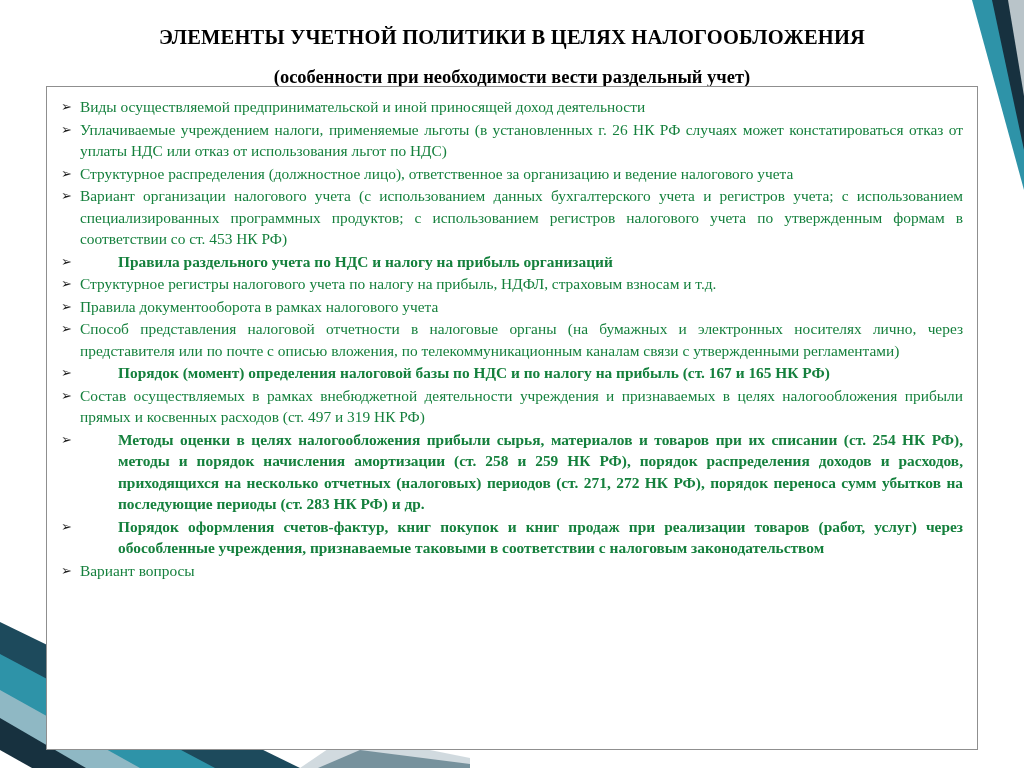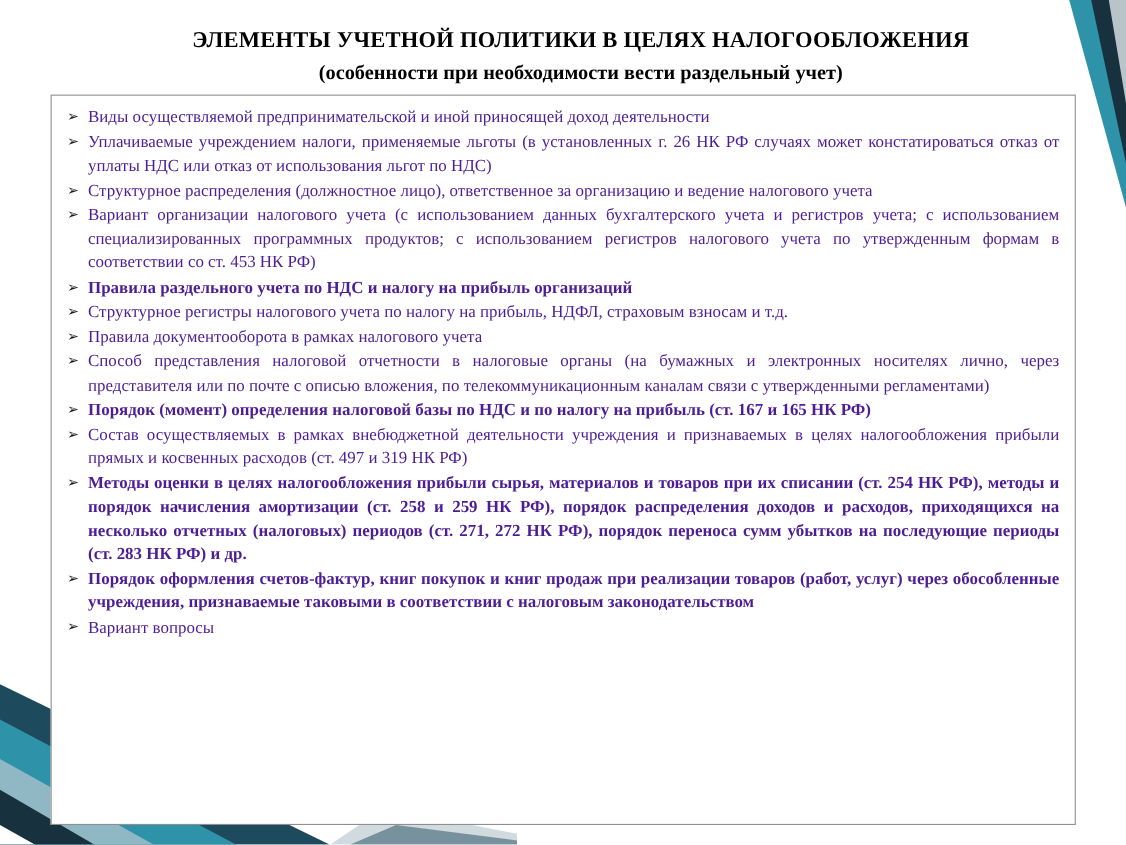--- a/index.html
+++ b/index.html
@@ -36,37 +36,37 @@
   }
 
   
   .slide {
     position: absolute;
     inset: 0;
   }
   .title-block {
     position: absolute;
     top: 26px;
-    left: 76px;
+    left: 60px;
     width: 904px;
     text-align: center;
   }
   .title-line1 {
     font-size: 20.5px;
     font-weight: bold;
     letter-spacing: 0.2px;
     color: #000000;
     line-height: 1.15;
   }
   .title-line2 {
     font-size: 18.5px;
     font-weight: bold;
     color: #000000;
     line-height: 1.2;
-    margin-top: 6px;
+    margin-top: 16px;
   }
 
   .content-box {
     position: absolute;
     top: 86px;
     left: 46px;
     width: 932px;
     height: 664px;
     border: 1px solid #8f8f8f;
     background: #ffffff;
@@ -84,26 +84,27 @@
     width: 19px;
     font-family: "DejaVu Sans", sans-serif;
     font-size: 13px;
     line-height: 21.5px;
     color: #1a1a1a;
   }
   .bullet-text {
     flex: 1 1 auto;
     font-size: 15.4px;
     line-height: 21.5px;
-    color: #4c1d95;
+    color: #15803d;
     text-align: justify;
     text-justify: inter-word;
   }
   .bullet-text.bold {
     font-weight: bold;
+    margin-left: 38px;
   }
 </style>
 </head>
 <body>
 
 <div class="slide">
 
   <div class="deco-bl">
     <svg width="470" height="170" viewBox="0 0 470 170" xmlns="http://www.w3.org/2000/svg">
       <polygon points="0,24 0,170 300,170" fill="#1d4a5c"></polygon>

